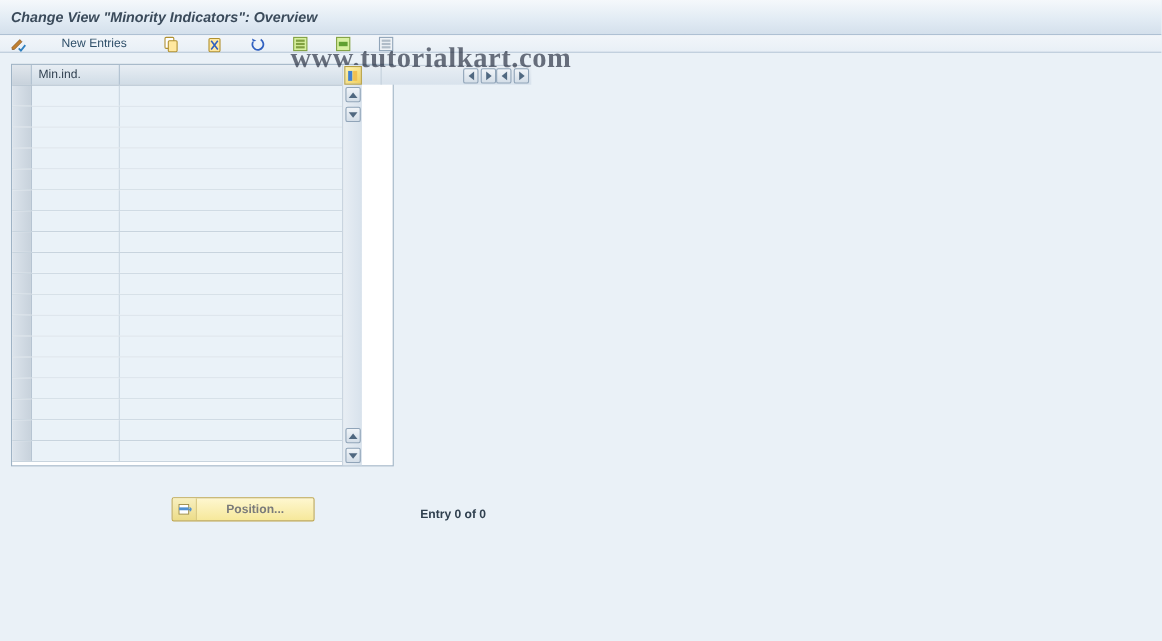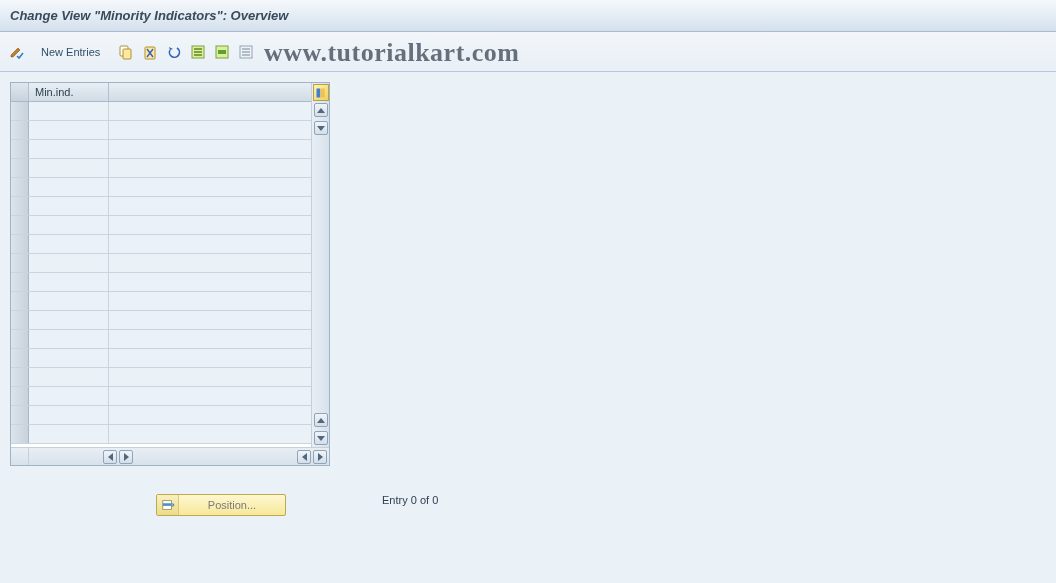--- a/index.html
+++ b/index.html
@@ -23,27 +23,27 @@
       padding: 0 10px;
     }
     .title-bar h1 {
       font-size: 13px;
       font-style: italic;
       font-weight: bold;
       color: #3a4a5a;
     }
     
     .toolbar {
-      height: 40px;
+      height: 16px;
       background: linear-gradient(to bottom, #f2f6fa 0%, #e8eff6 100%);
       border-bottom: 1px solid #b8c8d8;
       display: flex;
       align-items: center;
       padding: 0 6px;
-      gap: 2px;
+      gap: 17px;
     }
     .tb-btn {
       height: 20px;
       min-width: 20px;
       display: inline-flex;
       align-items: center;
       justify-content: center;
       border: 1px solid transparent;
       border-radius: 2px;
       cursor: pointer;
@@ -67,25 +67,25 @@
       opacity: 0.6;
       letter-spacing: 0.5px;
       pointer-events: none;
       font-family: Georgia, serif;
     }
     
     .content {
       padding: 10px;
     }
     .table-wrap {
-      width: 320px;
+      width: 348px;
       border: 1px solid #9fb3c5;
       background: #fff;
       display: flex;
-      flex-direction: column;
+      flex-direction: row;
     }
     .grid-area {
       display: flex;
       height: 364px;
     }
     .grid-body {
       width: 300px;
       overflow: hidden;
       display: flex;
       flex-direction: column;
@@ -170,22 +170,23 @@
     }
     .hscroll .hblank1 { width: 18px; border-right:1px solid #c4d0dc; height:100%; }
     .hscroll .hgroup { display:flex; align-items:center; margin-left: 74px; gap:2px; }
     .hscroll .hgroup2 { display:flex; align-items:center; margin-left: auto; margin-right: 2px; gap:2px; }
     .hscroll .harrow-btn { margin:0; }
 
     
     .footer-area {
       margin-top: 28px;
       display: flex;
-      align-items: flex-start;
+      align-items: flex-end;
       padding-left: 146px;
+      font-weight: bold;
     }
     .position-btn {
       display: inline-flex;
       align-items: center;
       height: 22px;
       width: 130px;
       background: linear-gradient(to bottom,#fef7d0,#f6e89a);
       border: 1px solid #c0a850;
       border-radius: 2px;
       cursor: pointer;

